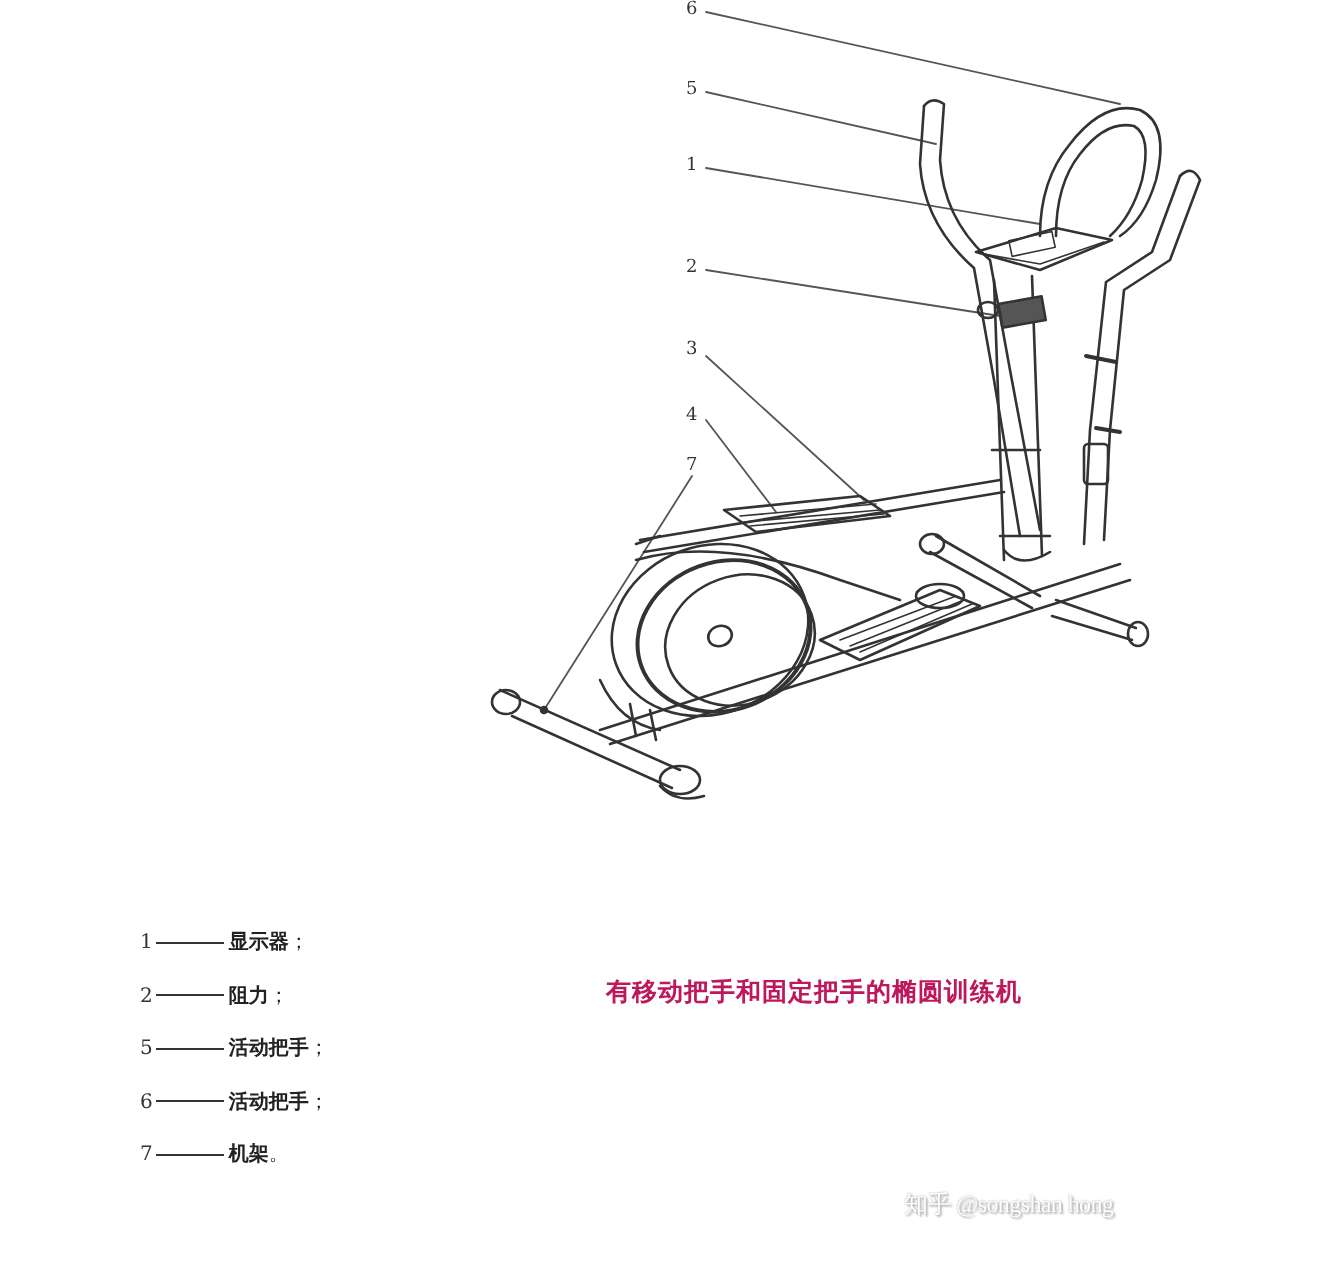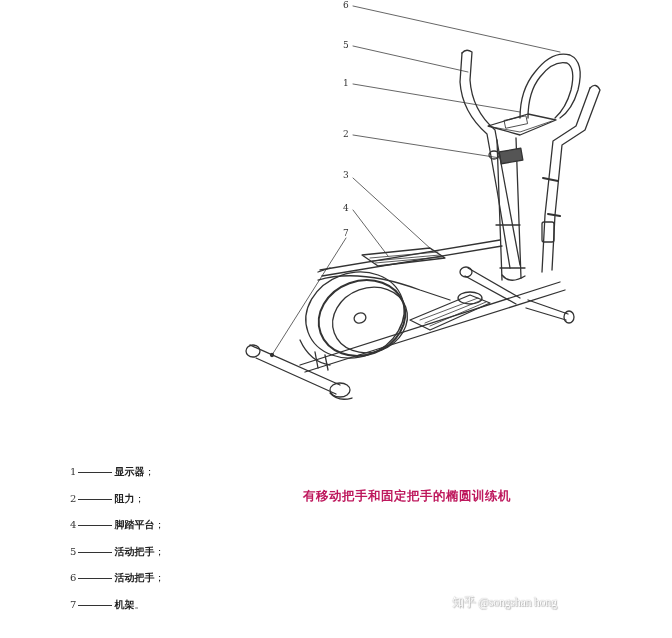--- a/index.html
+++ b/index.html
@@ -125,23 +125,20 @@
 <div id="caption">有移动把手和固定把手的椭圆训练机</div>
 
 <ul id="parts-list">
   <li>
     <span class="pnum">1</span><span class="pdash"></span><span class="plabel">显示器</span><span class="psep">；</span>
   </li>
   <li>
     <span class="pnum">2</span><span class="pdash"></span><span class="plabel">阻力</span><span class="psep">；</span>
   </li>
   <li>
-    <span class="pnum">4</span><span class="pdash"></span><span class="plabel">脚踏平台</span><span class="psep">；</span>
-  </li>
-  <li>
     <span class="pnum">5</span><span class="pdash"></span><span class="plabel">活动把手</span><span class="psep">；</span>
   </li>
   <li>
     <span class="pnum">6</span><span class="pdash"></span><span class="plabel">活动把手</span><span class="psep">；</span>
   </li>
   <li>
     <span class="pnum">7</span><span class="pdash"></span><span class="plabel">机架</span><span class="psep">。</span>
   </li>
 </ul>
 

